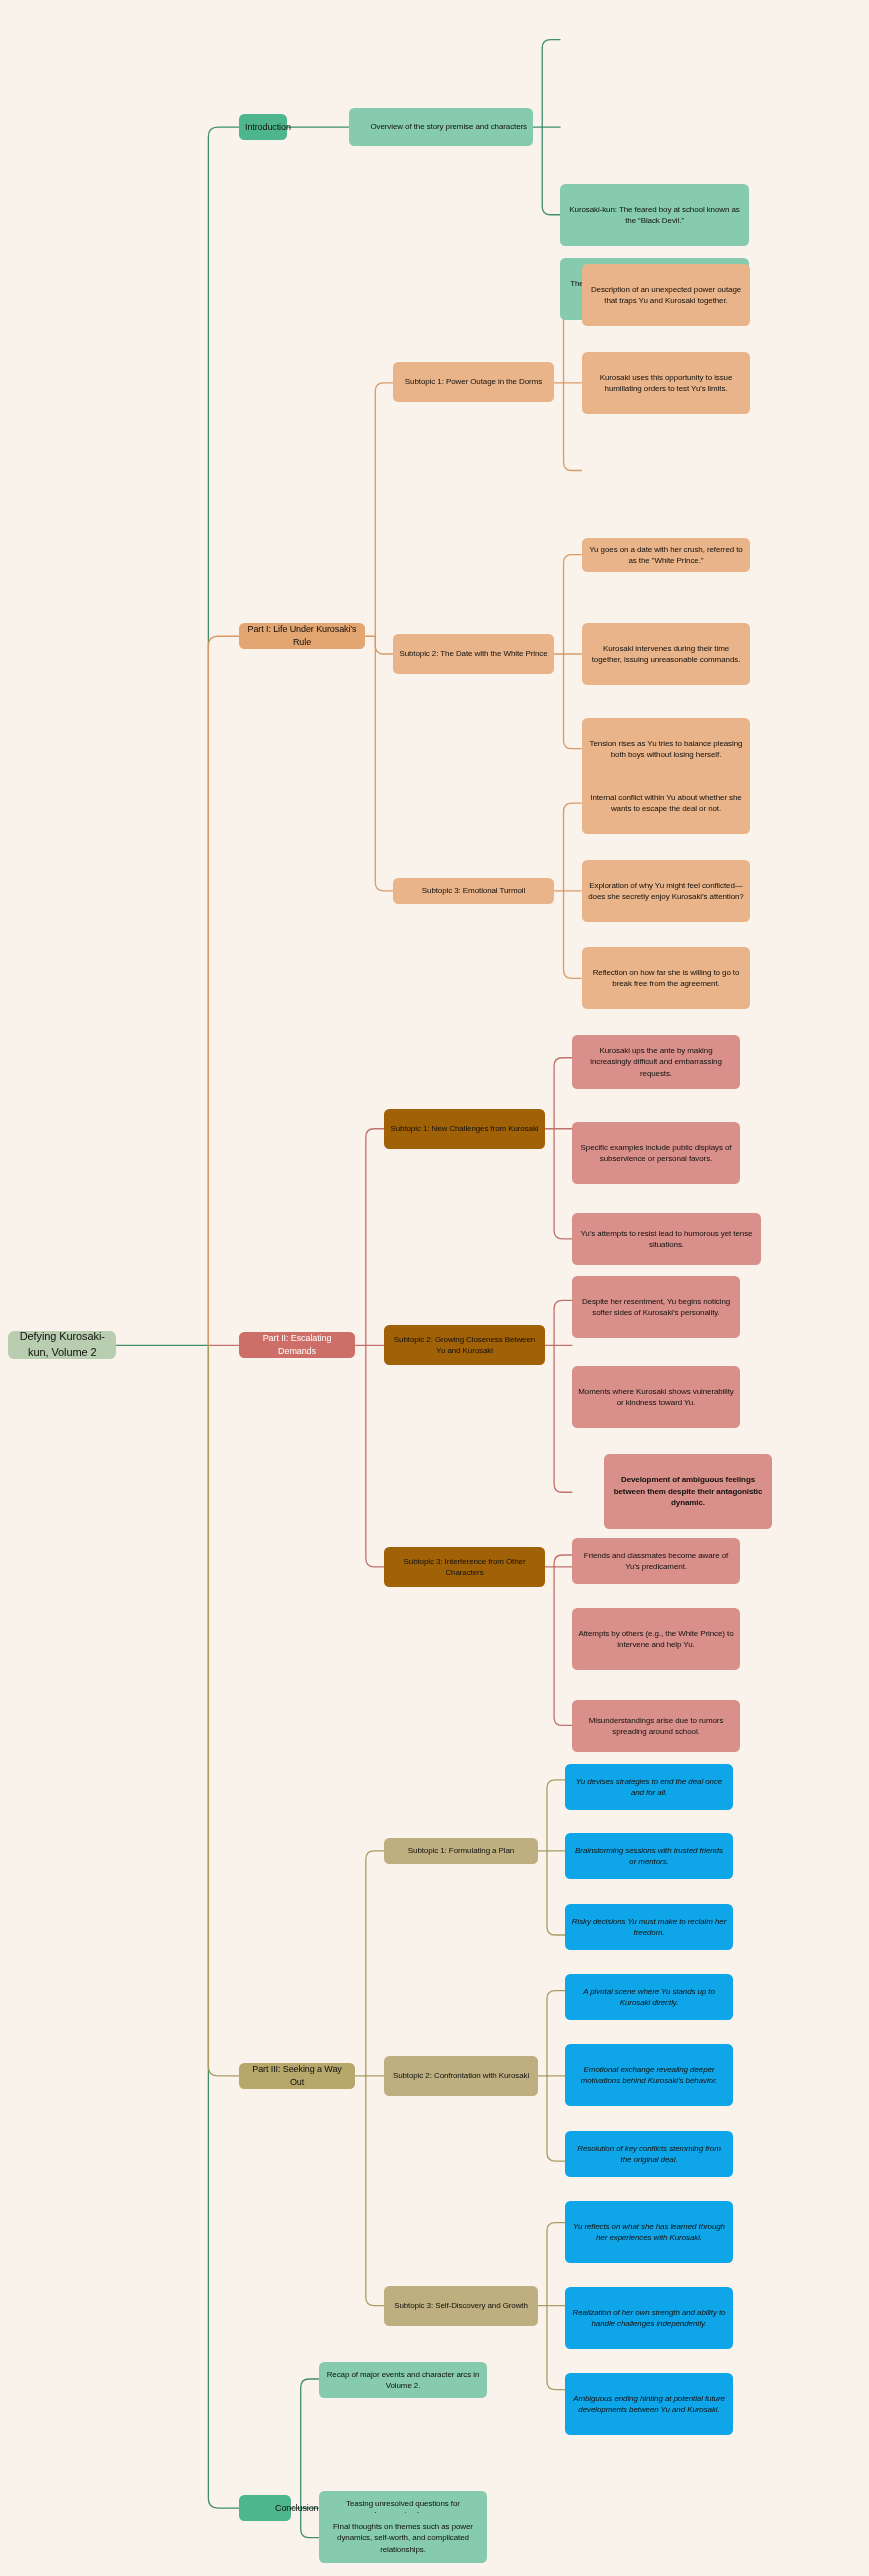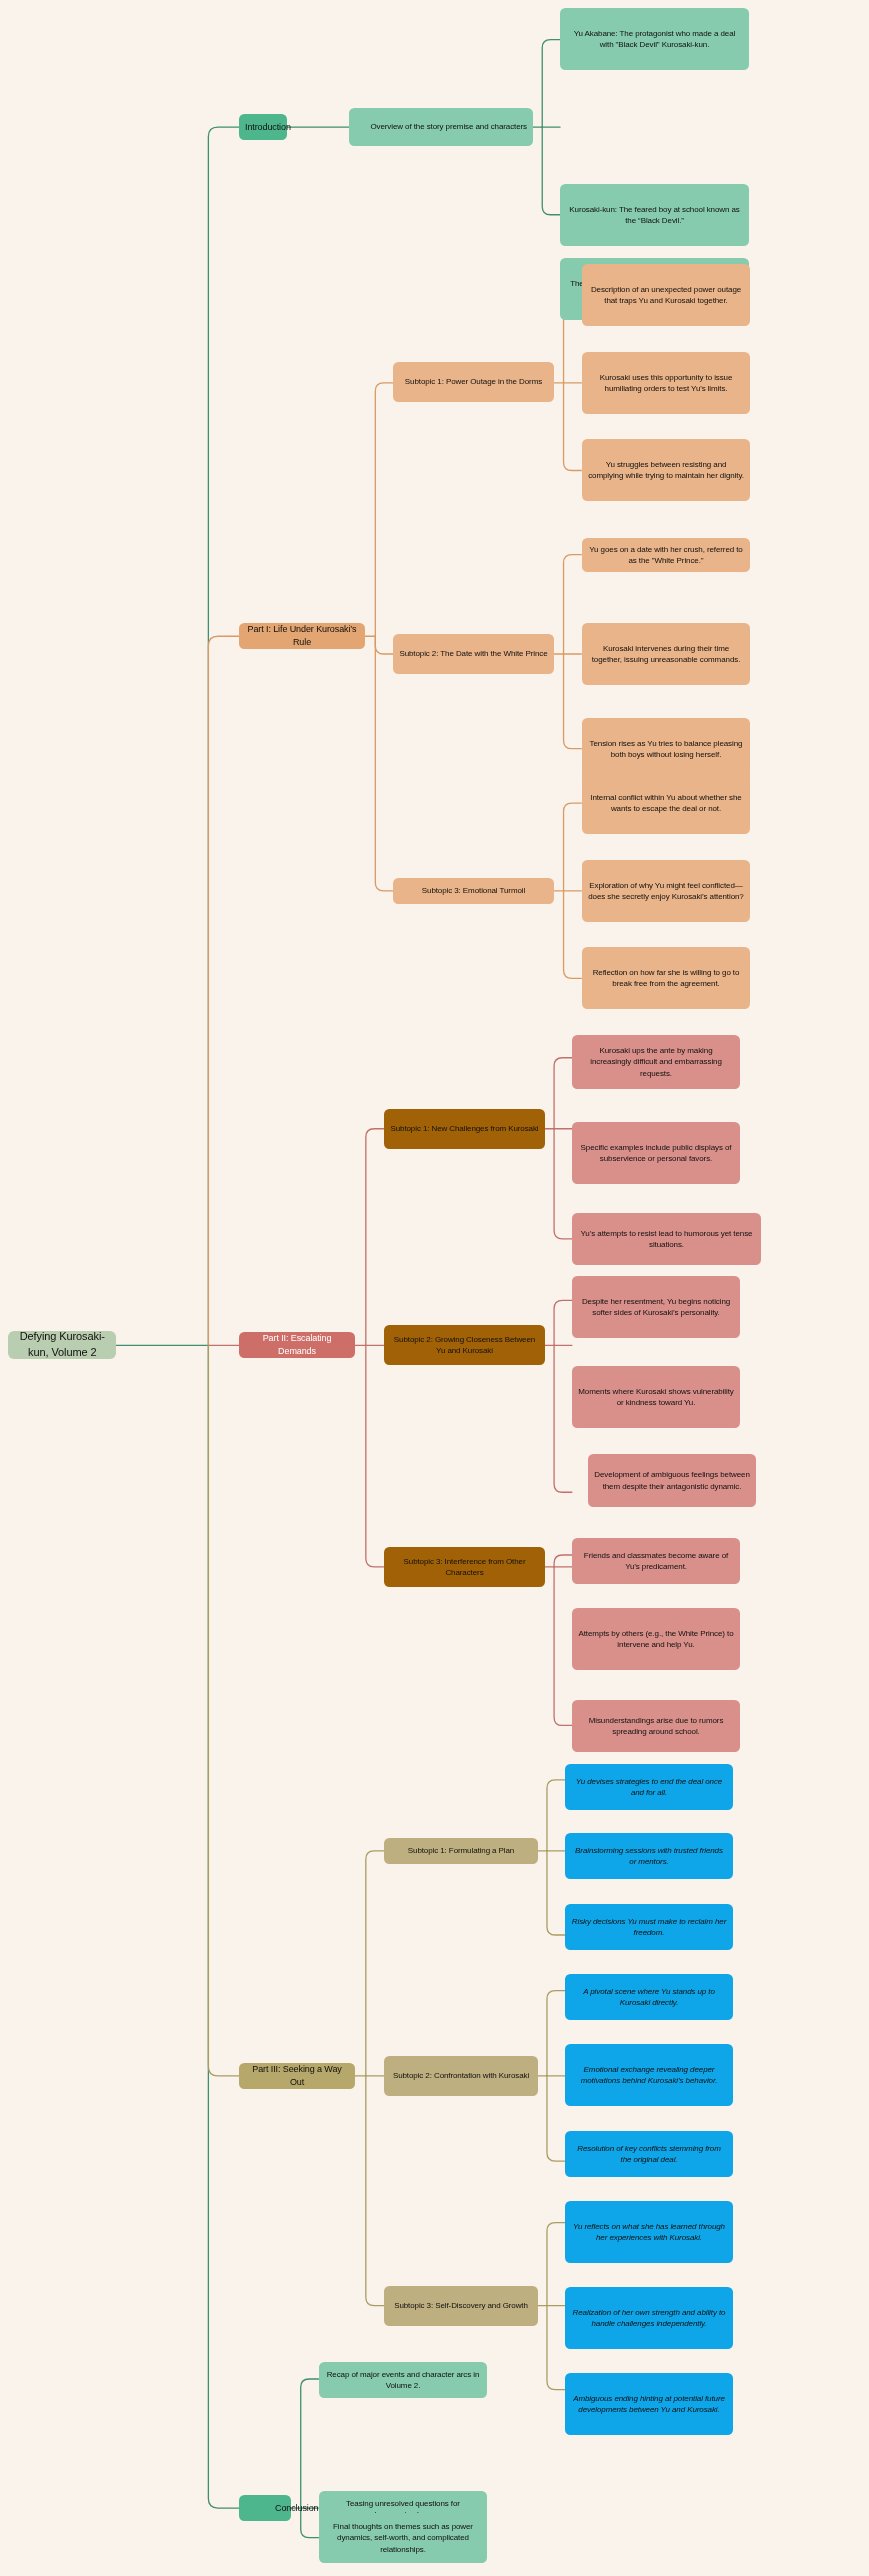--- a/index.html
+++ b/index.html
@@ -162,46 +162,40 @@
   </div>
 
   <div class="node br-intro" style="left:239px; top:114px; width:48px; height:26px;">
     <span>Introduction</span>
   </div>
 
   <div class="node sub-intro" style="left:349px; top:108px; width:184px; height:38px;text-align:right;">
     <span>Overview of the story premise and characters</span>
   </div>
 
-  <div class="node leaf-intro" style="left:560px; top:8.3px; width:189px; height:62px;">
-    <span>Yu Akabane: The protagonist who made a deal with "Black Devil" Kurosaki-kun.</span>
-  </div>
   <div class="node leaf-intro" style="left:560px; top:184px; width:189px; height:62px;">
     <span>Kurosaki-kun: The feared boy at school known as the “Black Devil.”</span>
   </div>
   <div class="node leaf-intro" style="left:560px; top:258px; width:189px; height:62px;">
     <span>The deal: Yu lost her bet and now owes Kurosaki obedience to his demands.</span>
   </div>
 
   <div class="node br-p1" style="left:239px; top:623px; width:126px; height:26px;">
     <span>Part I: Life Under Kurosaki’s Rule</span>
   </div>
 
   <div class="node sub-p1" style="left:393px; top:362px; width:161px; height:40px;">
     <span>Subtopic 1: Power Outage in the Dorms</span>
   </div>
   <div class="node leaf-p1" style="left:582px; top:264px; width:168px; height:62px;">
     <span>Description of an unexpected power outage that traps Yu and Kurosaki together.</span>
   </div>
   <div class="node leaf-p1" style="left:582px; top:352px; width:168px; height:62px;">
     <span>Kurosaki uses this opportunity to issue humiliating orders to test Yu's limits.</span>
   </div>
-  <div class="node leaf-p1" style="left:582px; top:439px; width:168px; height:62px;">
-    <span>Yu struggles between resisting and complying while trying to maintain her dignity.</span>
-  </div>
 
   <div class="node sub-p1" style="left:393px; top:634px; width:161px; height:40px;">
     <span>Subtopic 2: The Date with the White Prince</span>
   </div>
   <div class="node leaf-p1" style="left:582px; top:538px; width:168px; height:34px;">
     <span>Yu goes on a date with her crush, referred to as the "White Prince."</span>
   </div>
   <div class="node leaf-p1" style="left:582px; top:623px; width:168px; height:62px;">
     <span>Kurosaki intervenes during their time together, issuing unreasonable commands.</span>
   </div>
@@ -241,21 +235,21 @@
 
   <div class="node sub-p2" style="left:384px; top:1325px; width:161px; height:40px;">
     <span>Subtopic 2: Growing Closeness Between Yu and Kurosaki</span>
   </div>
   <div class="node leaf-p2" style="left:572px; top:1276px; width:168px; height:62px;">
     <span>Despite her resentment, Yu begins noticing softer sides of Kurosaki’s personality.</span>
   </div>
   <div class="node leaf-p2" style="left:572px; top:1366px; width:168px; height:62px;">
     <span>Moments where Kurosaki shows vulnerability or kindness toward Yu.</span>
   </div>
-  <div class="node leaf-p2" style="left:588px; top:1454px; width:168px; height:53px;">
+  <div class="node leaf-p2" style="left:604px; top:1454px; width:168px; height:75px;font-weight:bold;">
     <span>Development of ambiguous feelings between them despite their antagonistic dynamic.</span>
   </div>
 
   <div class="node sub-p2" style="left:384px; top:1547px; width:161px; height:40px;">
     <span>Subtopic 3: Interference from Other Characters</span>
   </div>
   <div class="node leaf-p2" style="left:572px; top:1538px; width:168px; height:46px;">
     <span>Friends and classmates become aware of Yu’s predicament.</span>
   </div>
   <div class="node leaf-p2" style="left:572px; top:1608px; width:168px; height:62px;">

